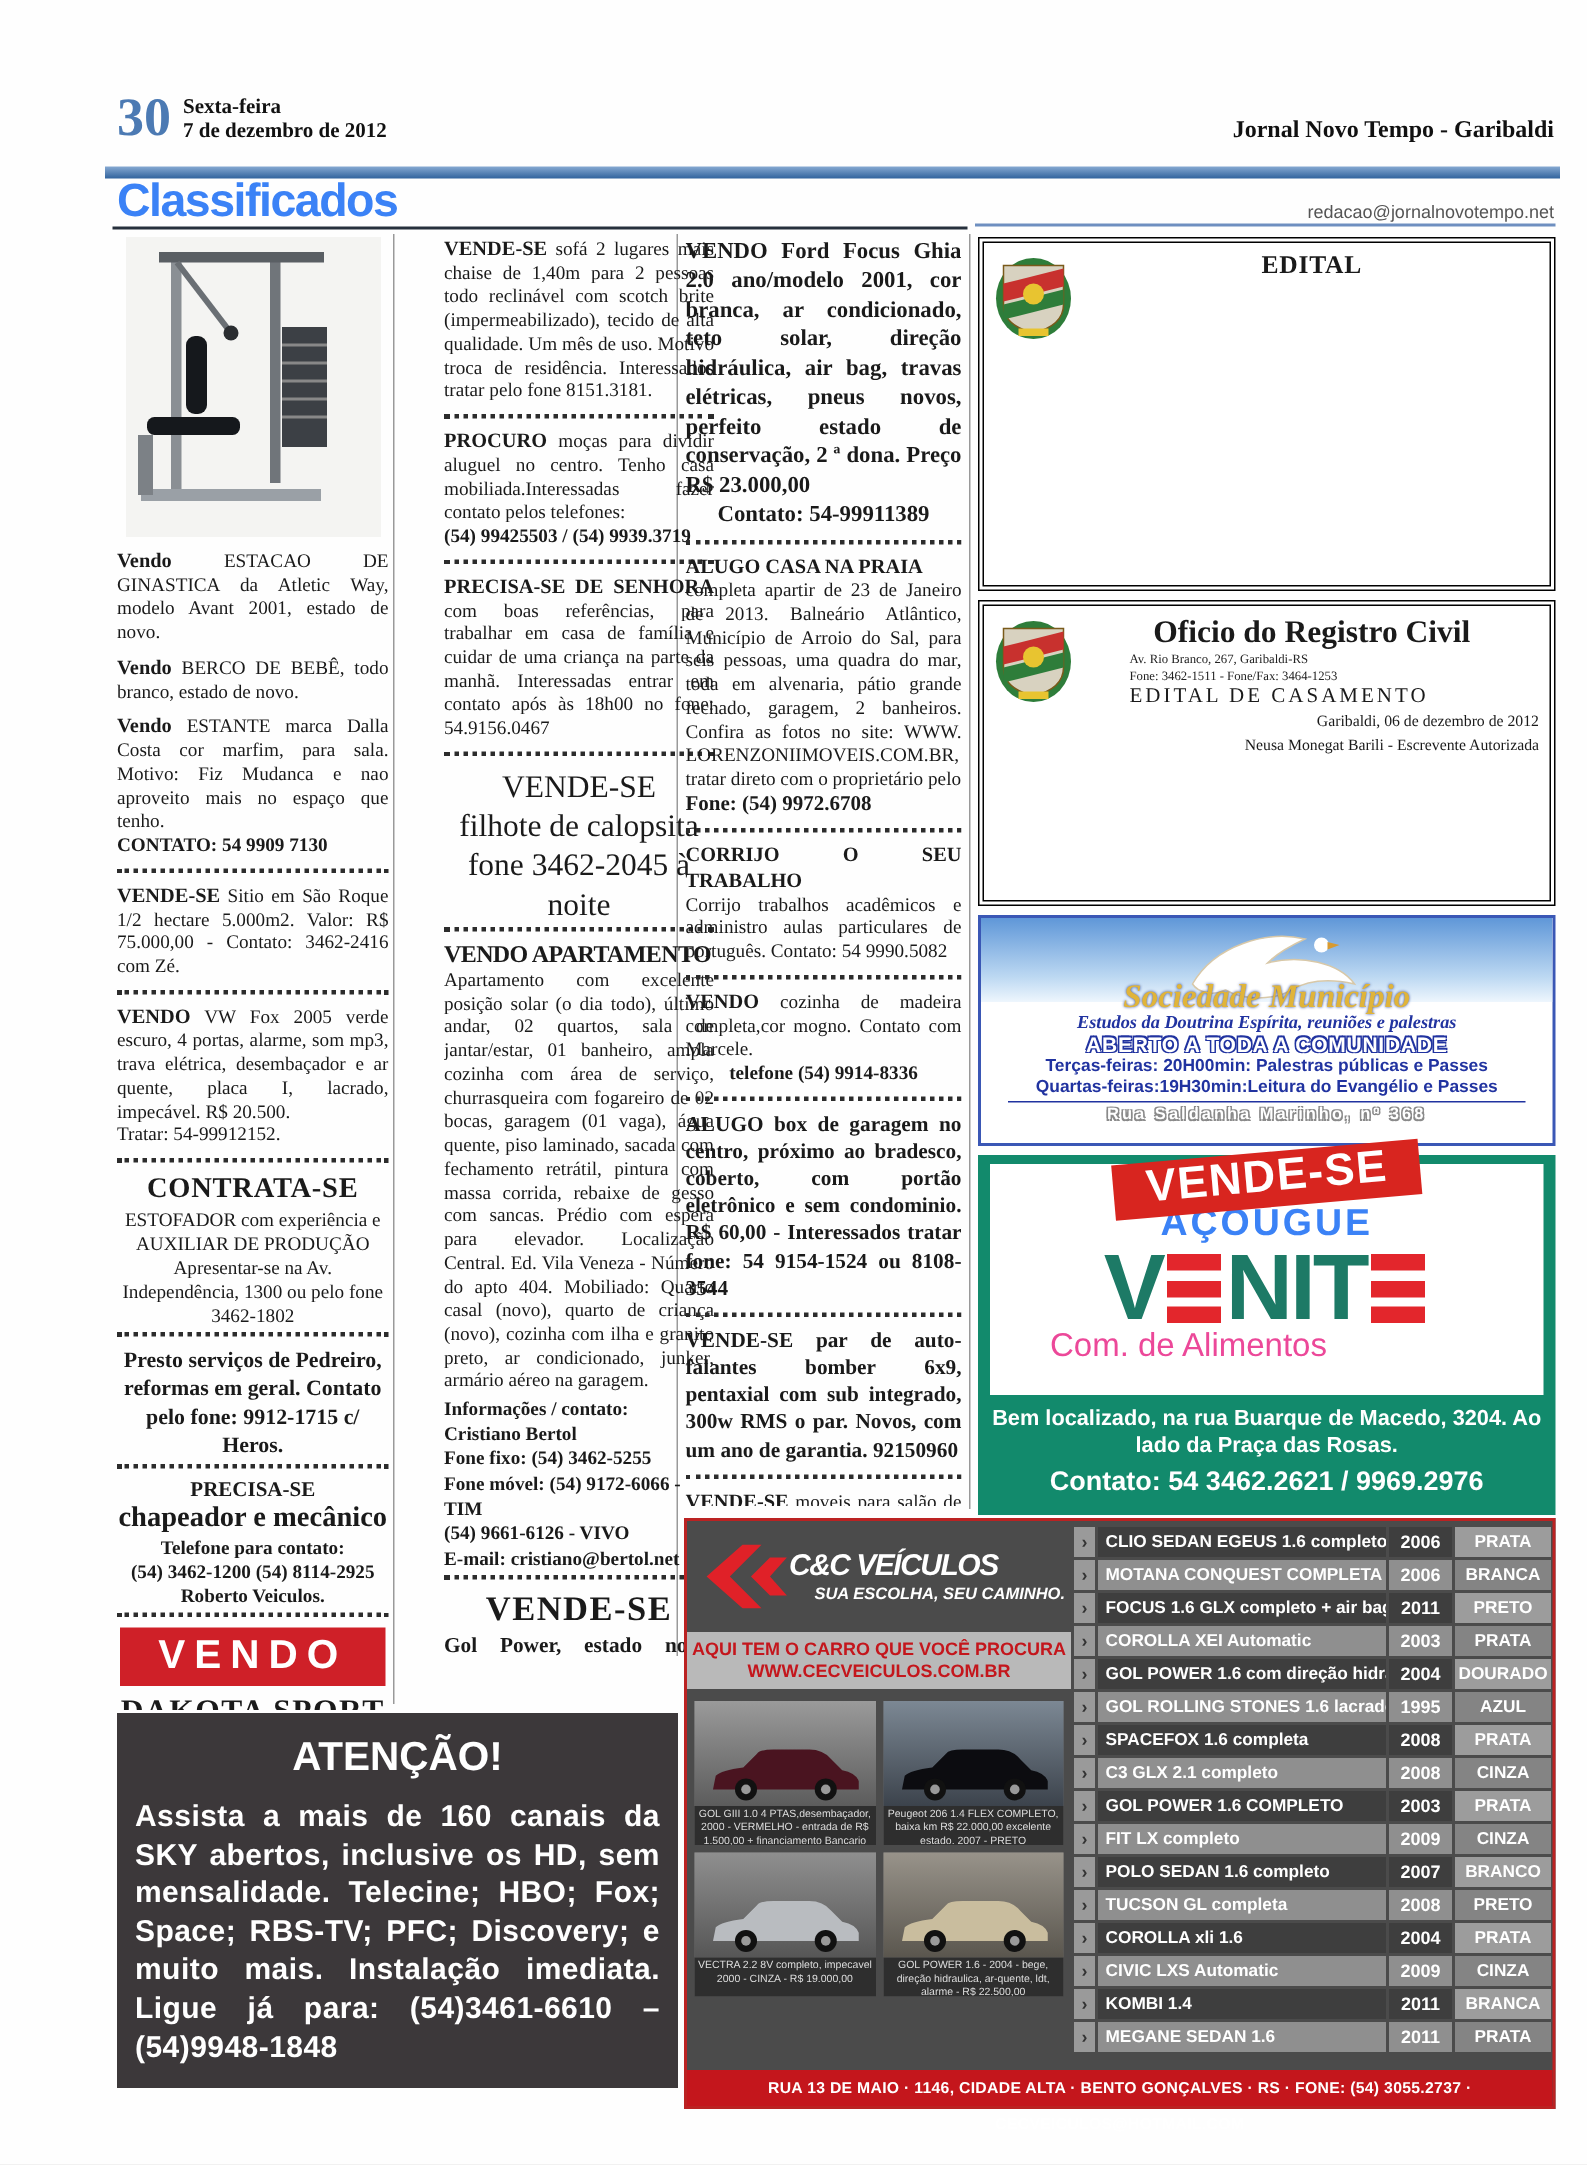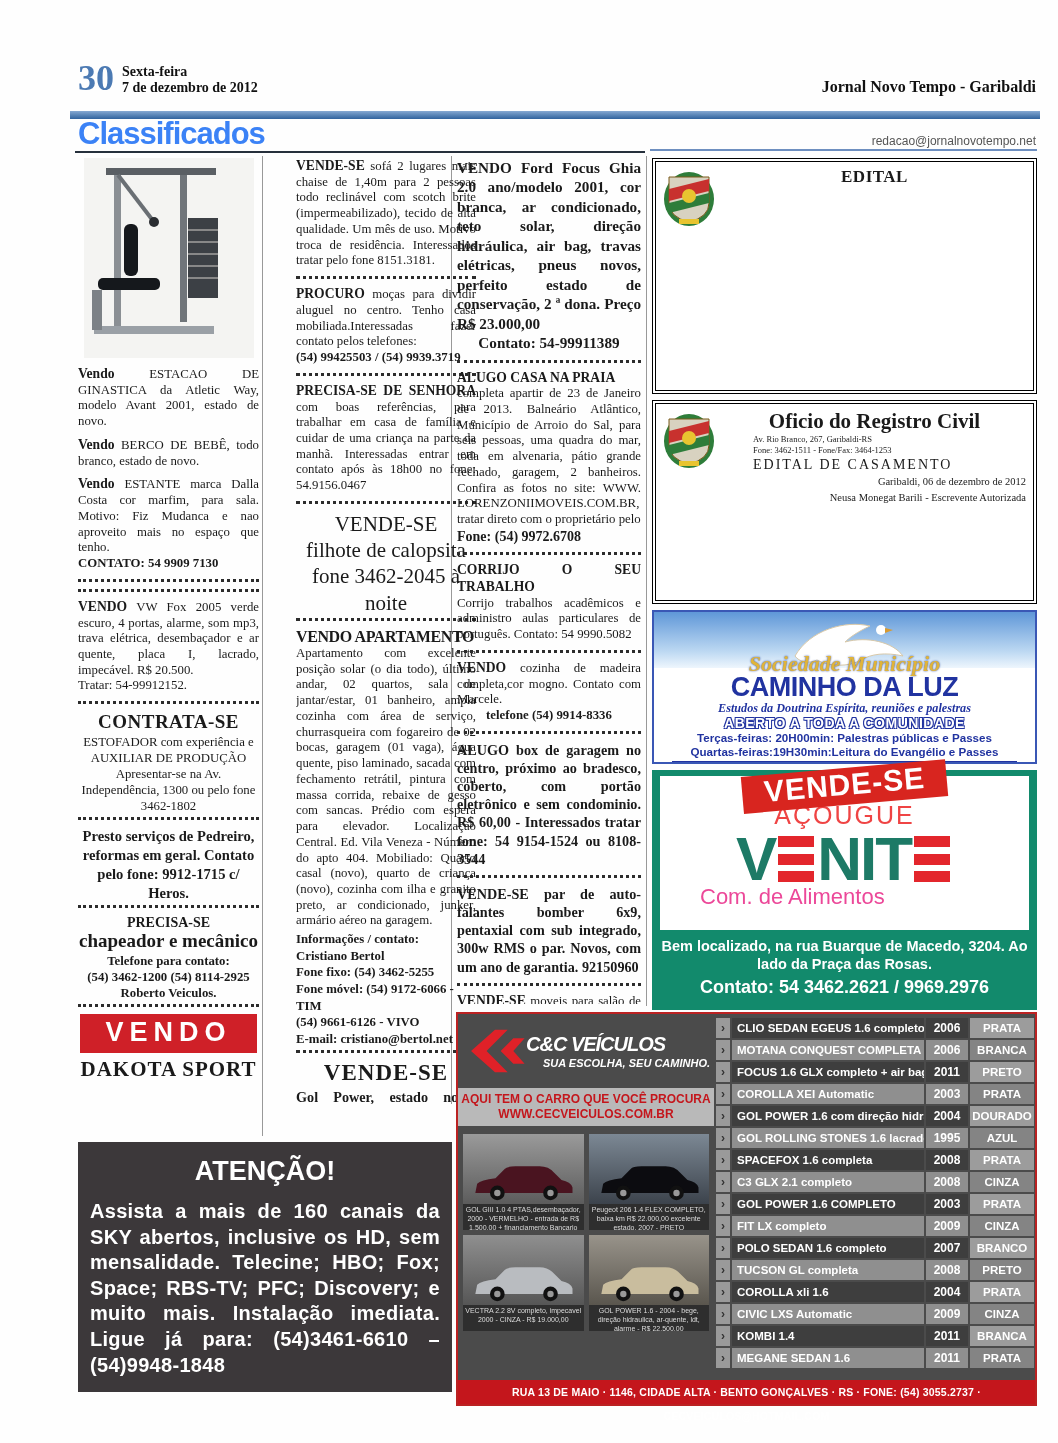--- a/index.html
+++ b/index.html
@@ -79,21 +79,21 @@
   .cam-div{border-top:1px solid #2133a0;margin:2px 18px;}
   .cam-addr{font-family:"Liberation Sans",sans-serif;font-weight:bold;font-size:11px;text-align:center;
             color:#fff;letter-spacing:2px;line-height:1.2;
             text-shadow:-1px -1px 0 #8a8a8a,1px -1px 0 #8a8a8a,-1px 1px 0 #8a8a8a,1px 1px 0 #8a8a8a;}
   
   #venite{background:#128a6c;height:234px;margin-bottom:6px;padding:6px 8px 0 8px;overflow:visible;position:relative;}
   .ven-white{background:#fff;height:152px;text-align:center;position:relative;padding-top:2px;}
   .ven-banner{display:inline-block;background:#d8251f;color:#fff;font-family:"Liberation Sans",sans-serif;
               font-weight:bold;font-size:30px;letter-spacing:1px;padding:0 22px 3px 22px;
               transform:rotate(-5deg);margin-top:-10px;position:relative;z-index:3;}
-  .ven-acougue{font-family:"Liberation Sans",sans-serif;font-weight:normal;font-size:25px;color:#ef4444;
+  .ven-acougue{font-family:"Liberation Sans",sans-serif;font-weight:bold;font-size:25px;color:#3b82f6;
                letter-spacing:2px;line-height:1;margin-top:-2px;}
   .ven-logo{display:flex;justify-content:center;align-items:center;height:58px;margin-top:2px;}
   .ven-logo .lt{font-family:"Liberation Sans",sans-serif;font-weight:bold;font-size:62px;color:#1d7a66;
                 line-height:.85;letter-spacing:-2px;}
   .eb{display:inline-flex;flex-direction:column;justify-content:space-between;height:46px;width:36px;margin:0 3px;}
   .eb i{display:block;height:11px;background:#e3262c;}
   .ven-com{font-family:"Liberation Sans",sans-serif;font-size:22px;color:#ec4899;text-align:left;
            padding-right:14px;margin-top:-4px;padding-left:40px;}
   .ven-loc{color:#fff;font-family:"Liberation Sans",sans-serif;font-weight:bold;font-size:14.5px;
            text-align:center;line-height:1.25;margin-top:7px;}
@@ -173,20 +173,21 @@
       <rect x="10" y="168" width="120" height="8" fill="#9aa0a6"></rect>
       <line x1="34" y1="17" x2="70" y2="64" stroke="#6a6f74" stroke-width="4"></line>
       <circle cx="70" cy="64" r="5" fill="#2a2d31"></circle>
       <rect x="8" y="132" width="10" height="40" fill="#7c8186"></rect>
     </svg>
     <p class="ad"><b class="lead">Vendo</b> <span>ESTACAO DE GINASTICA da Atletic Way, modelo Avant 2001, estado de novo.</span></p>
     <p class="ad"><b class="lead">Vendo</b> <span>BERCO DE BEBÊ, todo branco, estado de novo.</span></p>
     <p class="ad"><b class="lead">Vendo</b> <span>ESTANTE marca Dalla Costa cor marfim, para sala. Motivo: Fiz Mudanca e nao aproveito mais no espaço que tenho.</span>
       <span class="tailb" style="display:block">CONTATO: 54 9909 7130</span></p>
     <div class="dots"></div>
+    <p class="ad"><b class="lead biglead">VENDE-SE</b> <span>Sitio em São Roque 1/2 hectare 5.000m2. Valor: R$ 75.000,00 - Contato: 3462-2416 com Zé.</span></p>
     <div class="dots"></div>
     <p class="ad"><b class="lead biglead">VENDO</b> <span>VW Fox 2005 verde escuro, 4 portas, alarme, som mp3, trava elétrica, desembaçador e ar quente, placa I, lacrado, impecável. R$ 20.500.</span>
       <span style="display:block">Tratar: 54-99912152.</span></p>
     <div class="dots"></div>
     <div>
       <div class="contrata-t">CONTRATA-SE</div>
       <div class="c-line">ESTOFADOR com experiência e</div>
       <div class="c-line">AUXILIAR DE PRODUÇÃO</div>
       <div class="c-line">Apresentar-se na Av. Independência, 1300 ou pelo fone 3462-1802</div>
     </div>
@@ -303,21 +304,20 @@
 
     <div id="caminho">
       <div class="cam-sky">
         <svg width="160" height="56" viewBox="0 0 160 56" style="display:block;margin:0 auto;">
           <path d="M30,44 C45,18 80,8 105,14 C92,20 84,26 80,30 C102,24 128,30 138,44 C120,40 106,42 96,48 C84,55 64,55 52,48 C44,52 34,50 30,44 Z" fill="#fff" stroke="#d8c8a8" stroke-width="1"></path>
           <circle cx="116" cy="18" r="5" fill="#fff"></circle>
           <polygon points="120,16 128,18 120,21" fill="#d89a30"></polygon>
         </svg>
       </div>
       <div class="cam-soc">Sociedade Município</div>
-      <div class="cam-name">CAMINHO DA LUZ</div>
       <div class="cam-est">Estudos da Doutrina Espírita, reuniões e palestras</div>
       <div class="cam-open">ABERTO A TODA A COMUNIDADE</div>
       <div class="cam-sch">Terças-feiras: 20H00min: Palestras públicas e Passes</div>
       <div class="cam-sch">Quartas-feiras:19H30min:Leitura do Evangélio e Passes</div>
       <div class="cam-div"></div>
       <div class="cam-addr">Rua Saldanha Marinho, nº 368</div>
 
     </div>
 
     <div id="venite">

